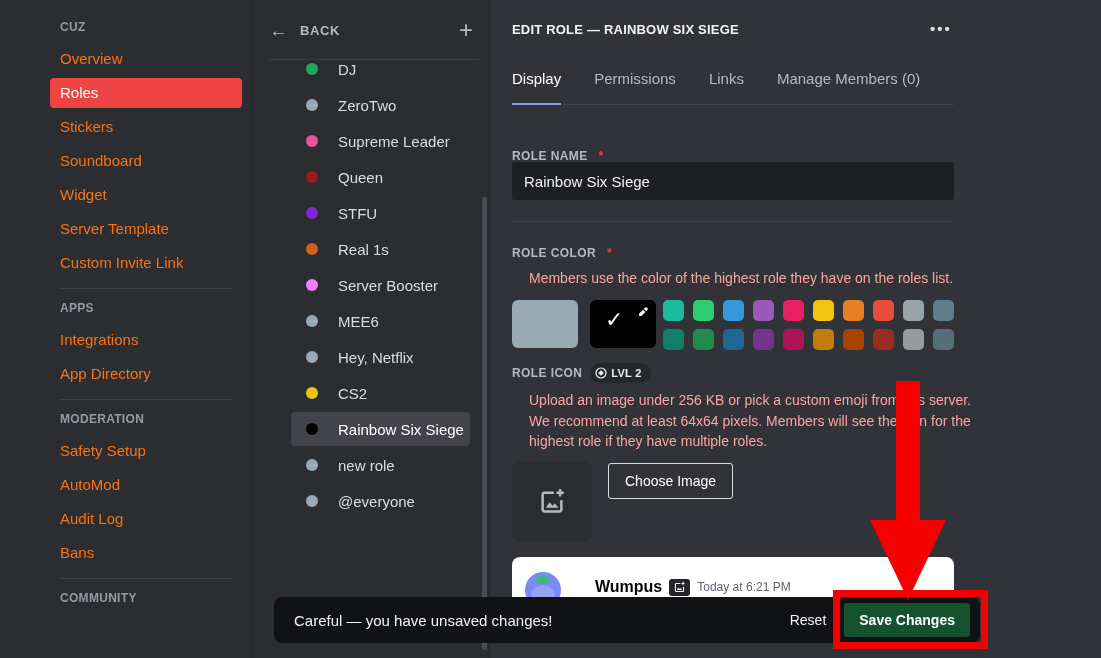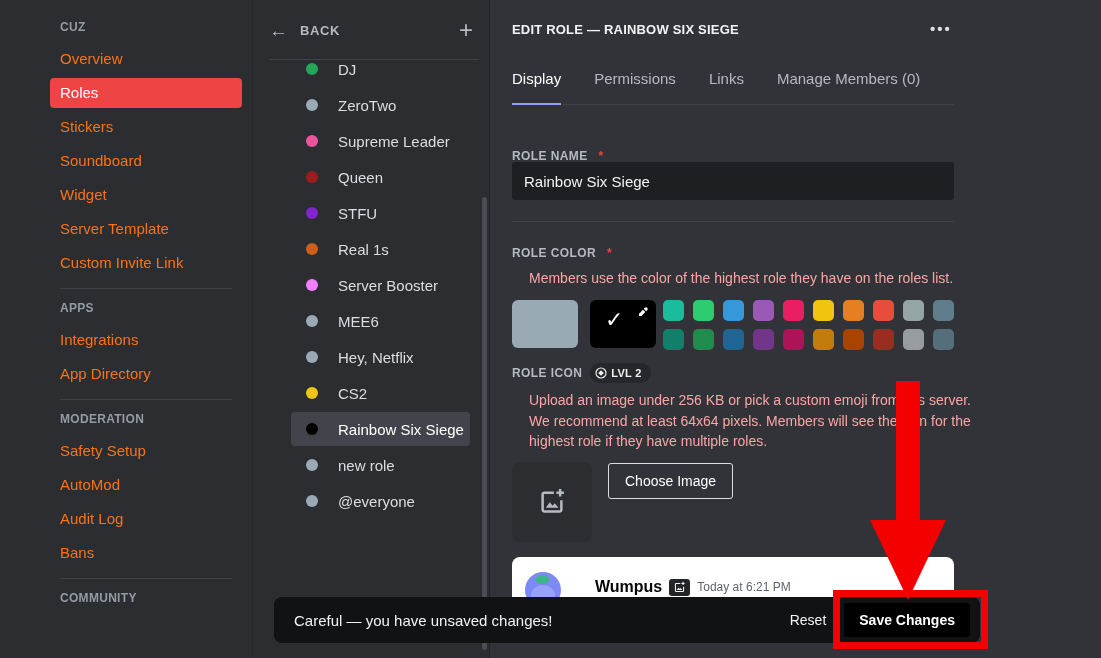--- a/index.html
+++ b/index.html
@@ -382,18 +382,18 @@
       </span>
       <span class="preview-time">Today at 6:21 PM</span>
     </div>
   </div>
 
 </section>
 
 <div class="unsaved-bar">
   <span class="unsaved-msg">Careful — you have unsaved changes!</span>
   <button class="reset-btn">Reset</button>
-  <button class="save-btn" id="save-btn" style="background: #000000;">Save Changes</button>
+  <button class="save-btn" id="save-btn" style="background: #14532d;">Save Changes</button>
 </div>
 
 <div class="anno" id="arrow-bar" style="background: rgb(245, 0, 0);"></div>
 <div class="anno" id="arrow-head" style="border-top-color: rgb(245, 0, 0);"></div>
 <div class="anno" id="red-box" style="border-color: rgb(245, 0, 0);"></div>
 
 </body></html>

